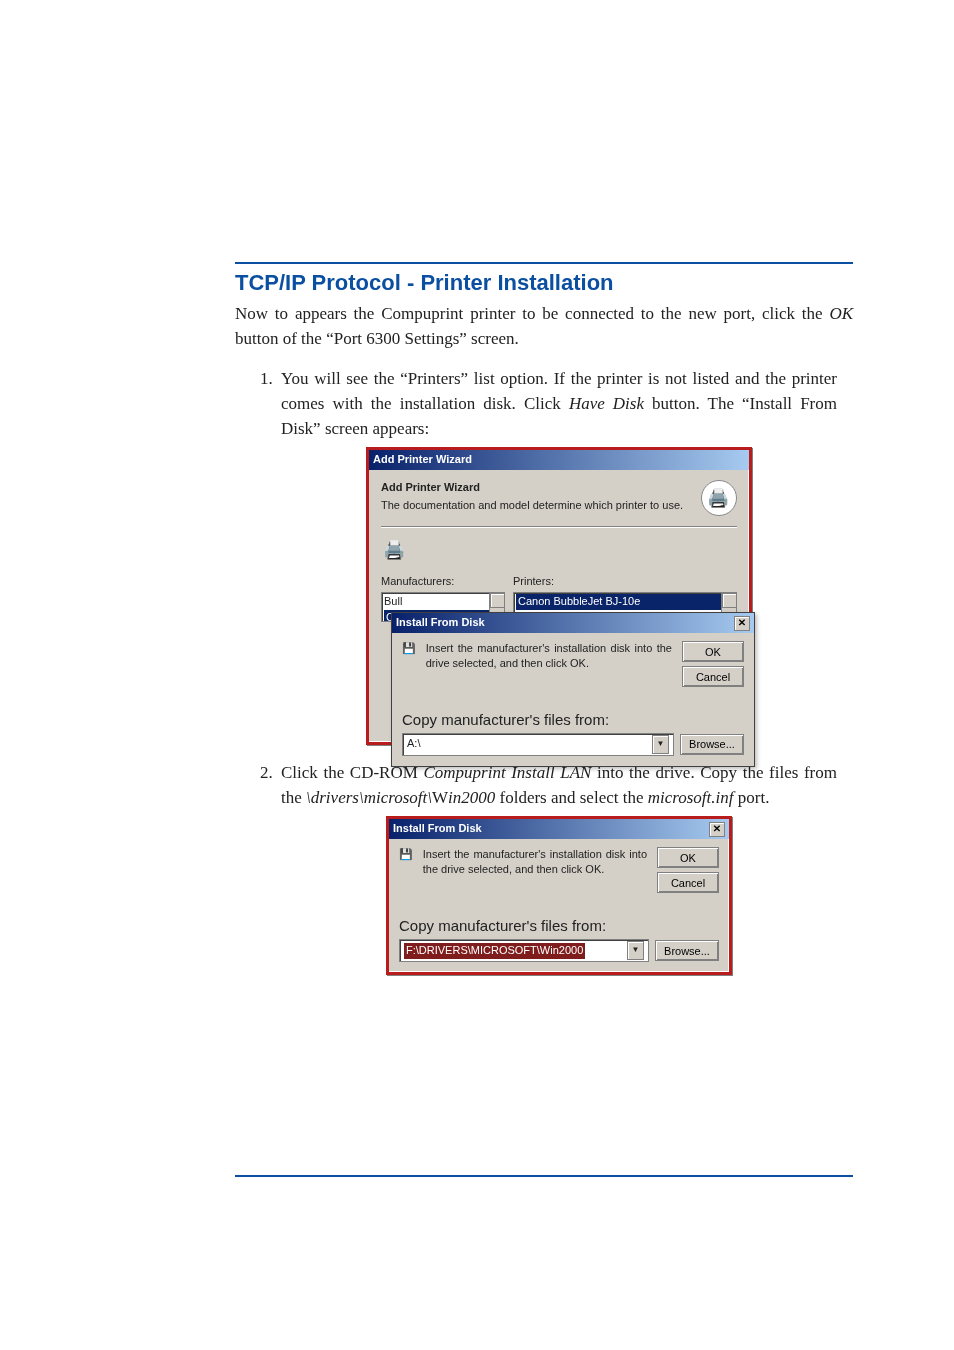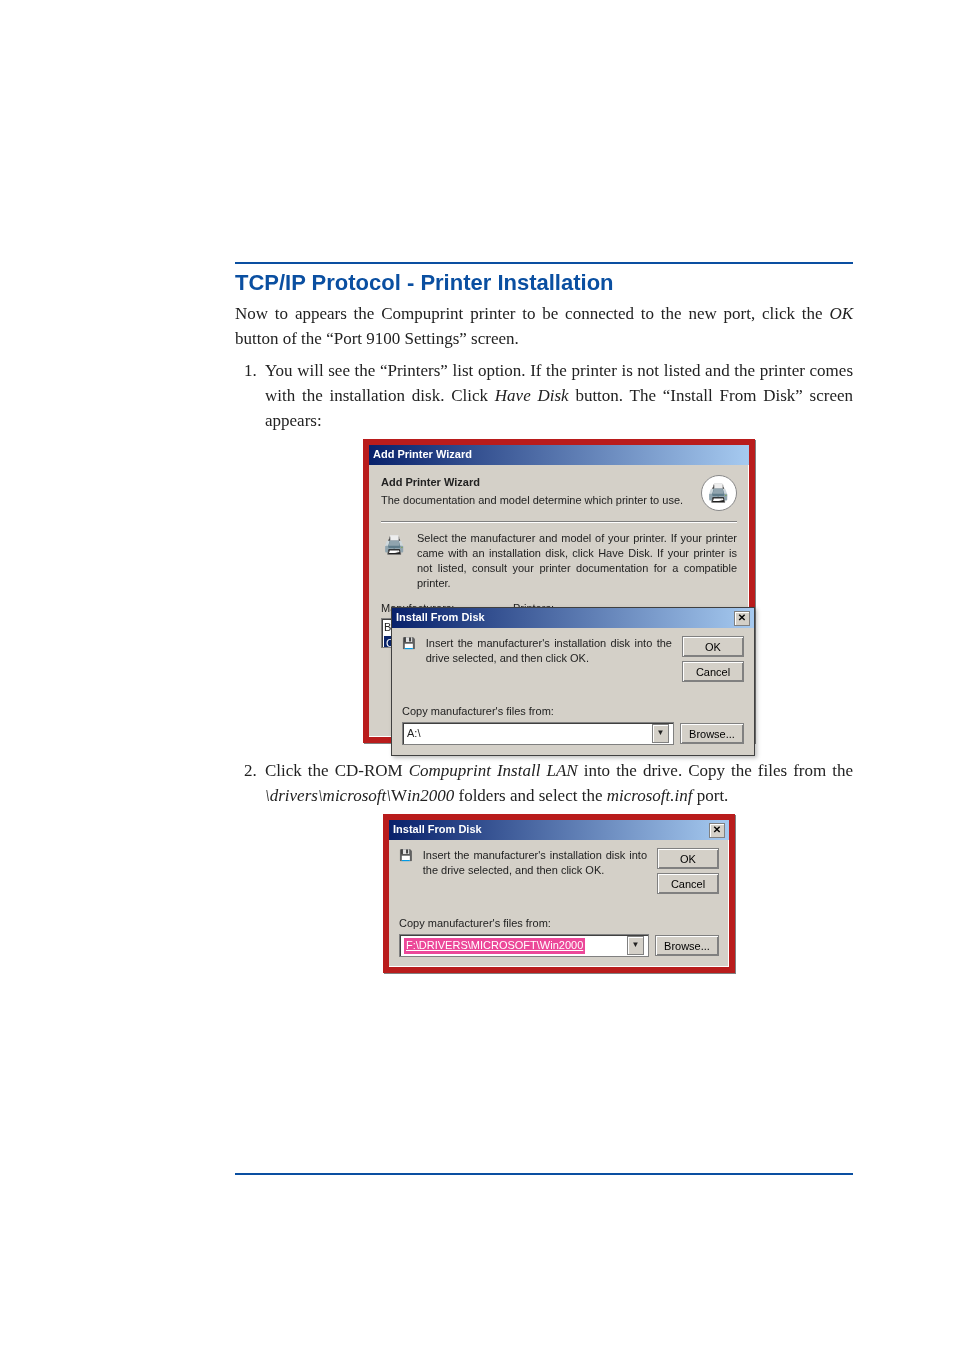--- a/index.html
+++ b/index.html
@@ -29,21 +29,21 @@
   }
   p.lead {
     font-size: 17px;
     line-height: 1.45;
     margin: 0 0 8px 0;
     text-align: justify;
   }
   ol.steps {
     list-style: decimal;
     padding-left: 26px;
-    margin: 0;
+    margin: 16px;
   }
   ol.steps > li {
     font-size: 17px;
     line-height: 1.45;
     text-align: justify;
     margin-bottom: 4px;
     padding-left: 4px;
   }
   .ital { font-style: italic; }
 
@@ -52,21 +52,21 @@
     display: flex;
     justify-content: center;
     margin: 6px 0 16px 0;
   }
   .dialog {
     background: #d4d0c8;
     font-family: "Tahoma", Arial, sans-serif;
     font-size: 11px;
     width: 380px;
     box-shadow: 1px 1px 0 #808080, -1px -1px 0 #fff inset;
-    border: 6px solid #b91c1c;
+    border: 3px solid #b91c1c;
   }
   .titlebar {
     display: flex;
     align-items: center;
     justify-content: space-between;
     background: linear-gradient(to right, #08216b, #a6caf0);
     color: #fff;
     font-weight: bold;
     padding: 2px 4px;
     font-size: 11px;
@@ -186,41 +186,41 @@
     padding: 1px 4px;
     display: flex; align-items: center; justify-content: space-between;
   }
   .textfield .dd {
     width: 15px; height: 17px;
     background: #d4d0c8;
     border: 1px solid #808080;
     box-shadow: inset 1px 1px 0 #fff;
     font-size: 8px; line-height: 15px; text-align: center;
   }
-  .lbl-above { font-size: 11px; margin-top: 22px; }
-  .selected-path { background: #ec4899; color: #fff; padding: 0 2px; text-decoration: underline; }
+  .lbl-above { font-size: 15px; margin-top: 22px; }
+  .selected-path { background: #7f1d1d; color: #fff; padding: 0 2px; }
 
   
   .footer-rule { border-top: 2px solid #0a4fa1; margin-top: 200px; }
   .footer-row {
     display: flex; justify-content: space-between;
     font-family: Arial, Helvetica, sans-serif;
     font-size: 15px;
     padding-top: 2px;
   }
 </style>
 </head>
 <body>
 
 <div class="page">
   <div class="rule"></div>
   <h2 class="section-title">TCP/IP Protocol - Printer Installation</h2>
 
   <p class="lead">
-    <span>Now to appears the Compuprint printer to be connected to the new port, click the </span><span class="ital">OK</span><span> button of the “Port 9100 Settings” screen.</span>
+    <span>Now to appears the Compuprint printer to be connected to the new port, click the </span><span class="ital">OK</span><span> button of the “Port 6300 Settings” screen.</span>
   </p>
 
   <ol class="steps">
     <li>
       <span>You will see the “Printers” list option. If the printer is not listed and the printer comes with the installation disk. Click </span><span class="ital">Have Disk</span><span> button. The “Install From Disk” screen appears:</span>
 
       
       <div class="dialog-wrap">
         <div class="dialog">
           <div class="titlebar">
@@ -230,21 +230,20 @@
             <div class="dlg-heading-row">
               <div class="dlg-heading-text">
                 <div class="hdr-bold">Add Printer Wizard</div>
                 <div class="hdr-sub">The documentation and model determine which printer to use.</div>
               </div>
               <div class="printer-glyph">🖨️</div>
             </div>
             <div class="hr"></div>
             <div class="info-row">
               <div class="ico">🖨️</div>
-              <div>Select the manufacturer and model of your printer. If your printer came with an installation disk, click Have Disk. If your printer is not listed, consult your printer documentation for a compatible printer.</div>
             </div>
             <div class="list-labels">
               <div class="col1">Manufacturers:</div>
               <div>Printers:</div>
             </div>
             <div class="list-row">
               <div class="listbox col1">
                 <div>Bull</div>
                 <div class="sel">Canon</div>
                 <div class="scroll-stub">

